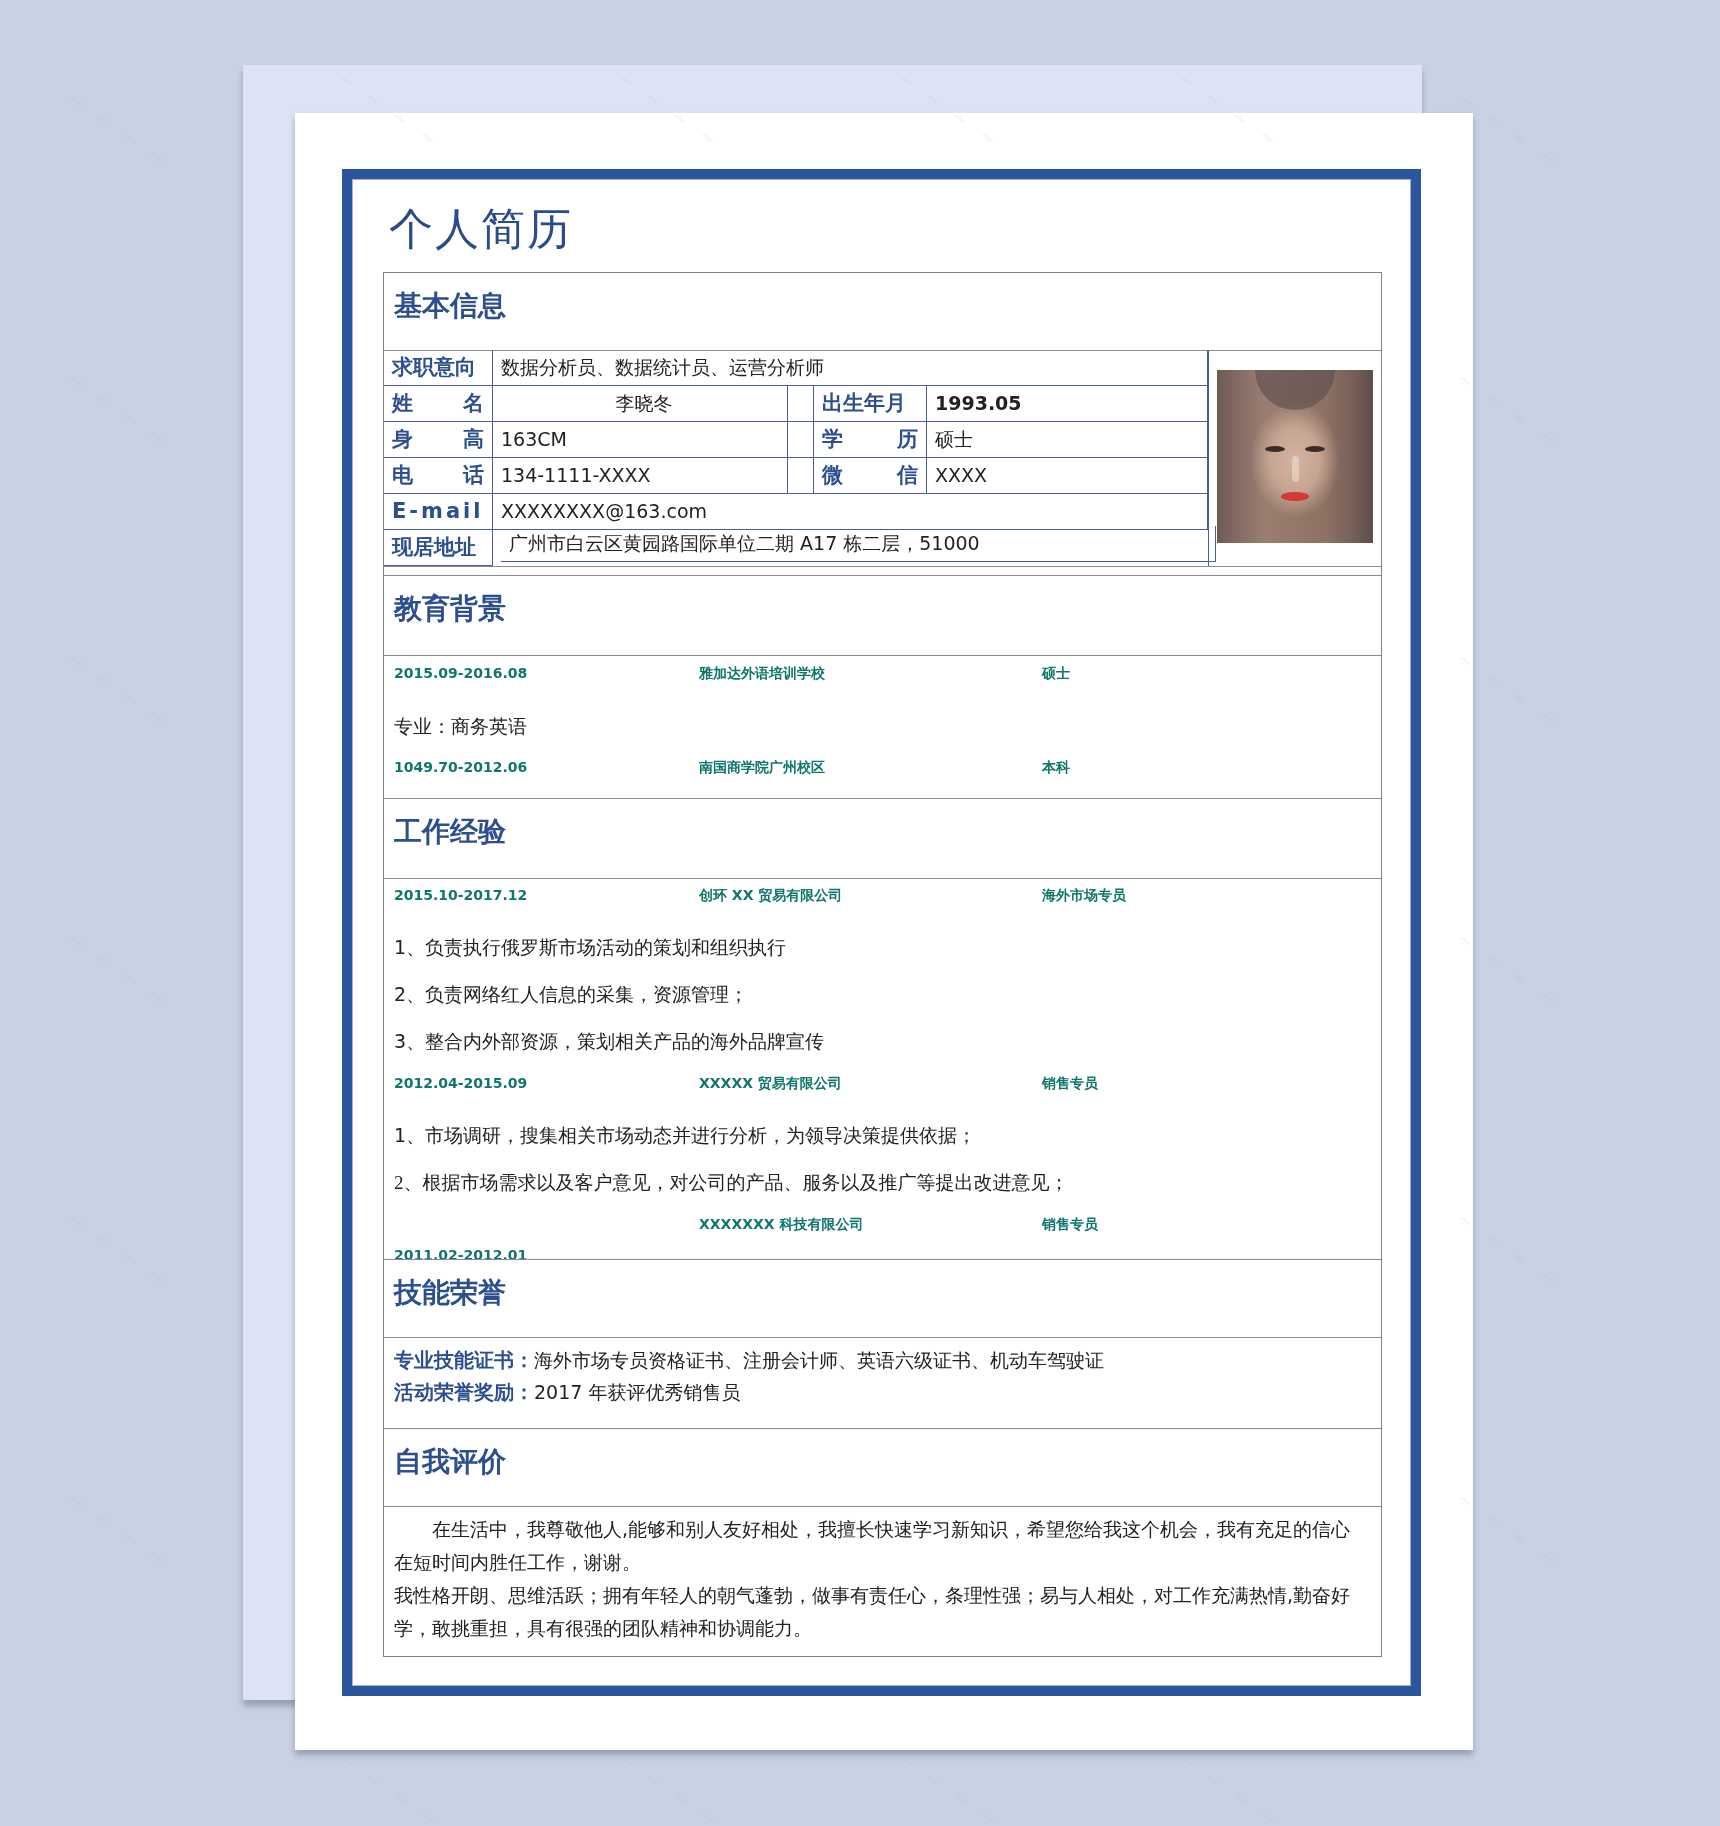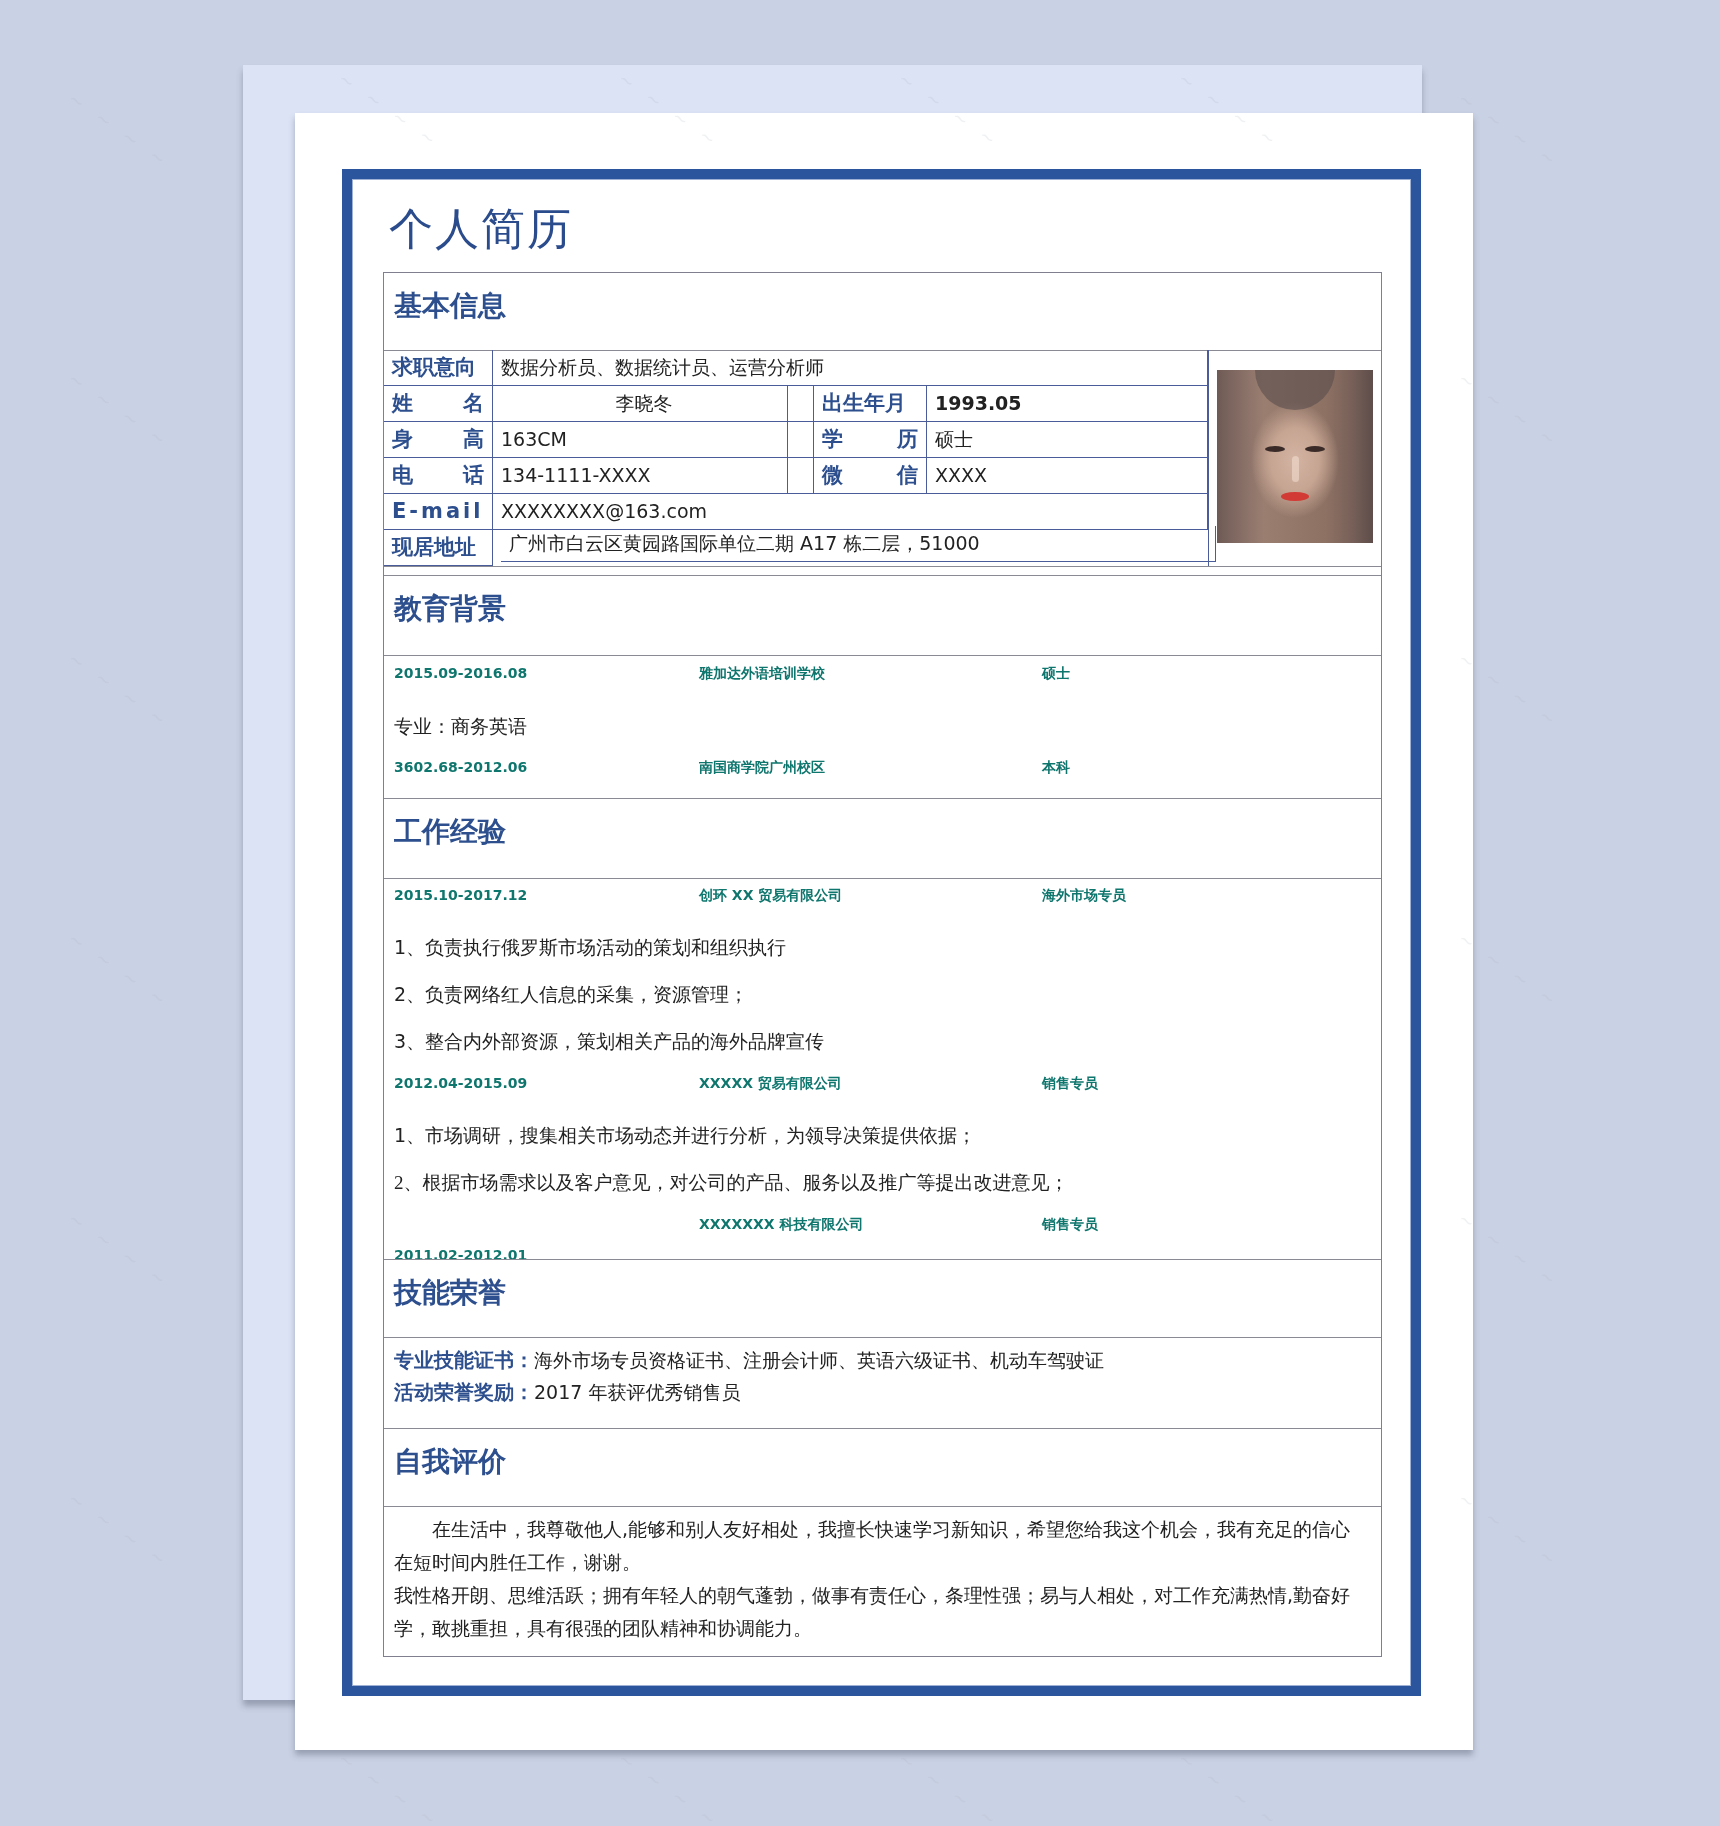--- a/index.html
+++ b/index.html
@@ -185,21 +185,21 @@
     <span class="h">教育背景</span>
   </div>
   <div>
     <div>
       <span class="row3" style="top:392px;">2015.09-2016.08</span>
       <span class="row3" style="top:392px;left:315px;">雅加达外语培训学校</span>
       <span class="row3" style="top:392px;left:658px;">硕士</span>
       <span class="para" style="top:441px;">专业：商务英语</span>
     </div>
     <div>
-      <span class="row3" style="top:486px;">3602.68-2012.06</span>
+      <span class="row3" style="top:486px;">1049.70-2012.06</span>
       <span class="row3" style="top:486px;left:315px;">南国商学院广州校区</span>
       <span class="row3" style="top:486px;left:658px;">本科</span>
     </div>
   </div>
 
   <div class="sec-head" style="top:525px;height:79px;border-top:1px solid #8a8a95;">
     <span class="h">工作经验</span>
   </div>
   <div>
     <div>

